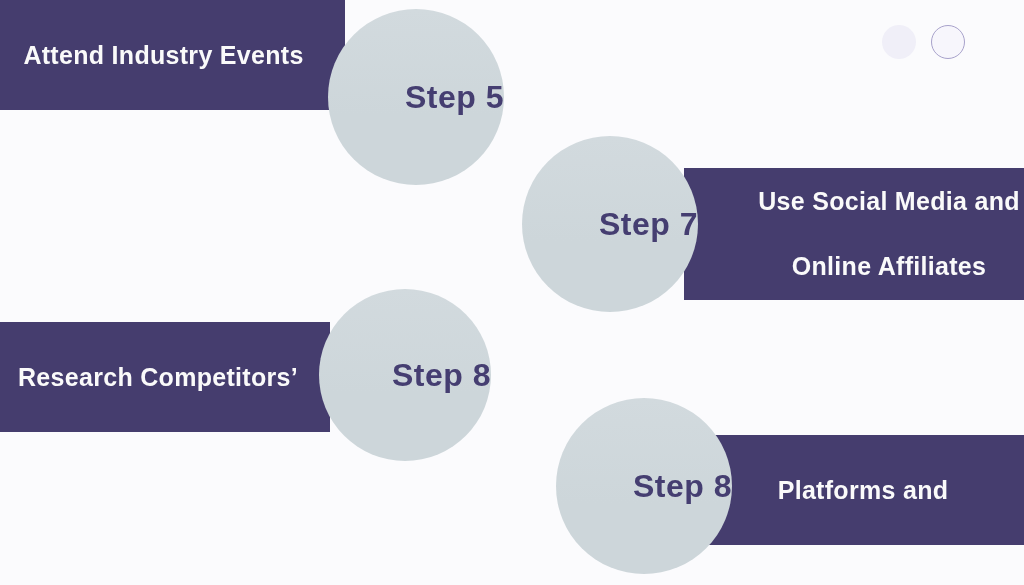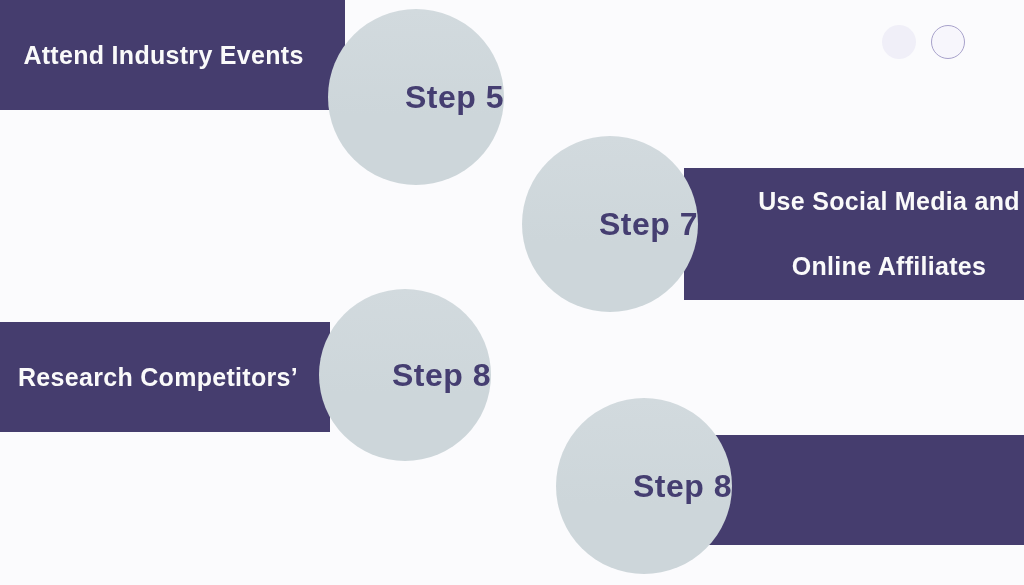--- a/index.html
+++ b/index.html
@@ -93,20 +93,21 @@
   </div>
 
   <div class="banner banner-7">
     <span class="line">Research Competitors’</span>
   </div>
   <div class="circle circle-7">
     <span class="step-label">Step 8</span>
   </div>
 
   <div class="banner banner-8">
+    <span class="line">Platforms and</span>
   </div>
   <div class="circle circle-8">
     <span class="step-label">Step 8</span>
   </div>
 
   <div class="dot dot-filled"></div>
   <div class="dot dot-outline"></div>
 
 </div>
 

